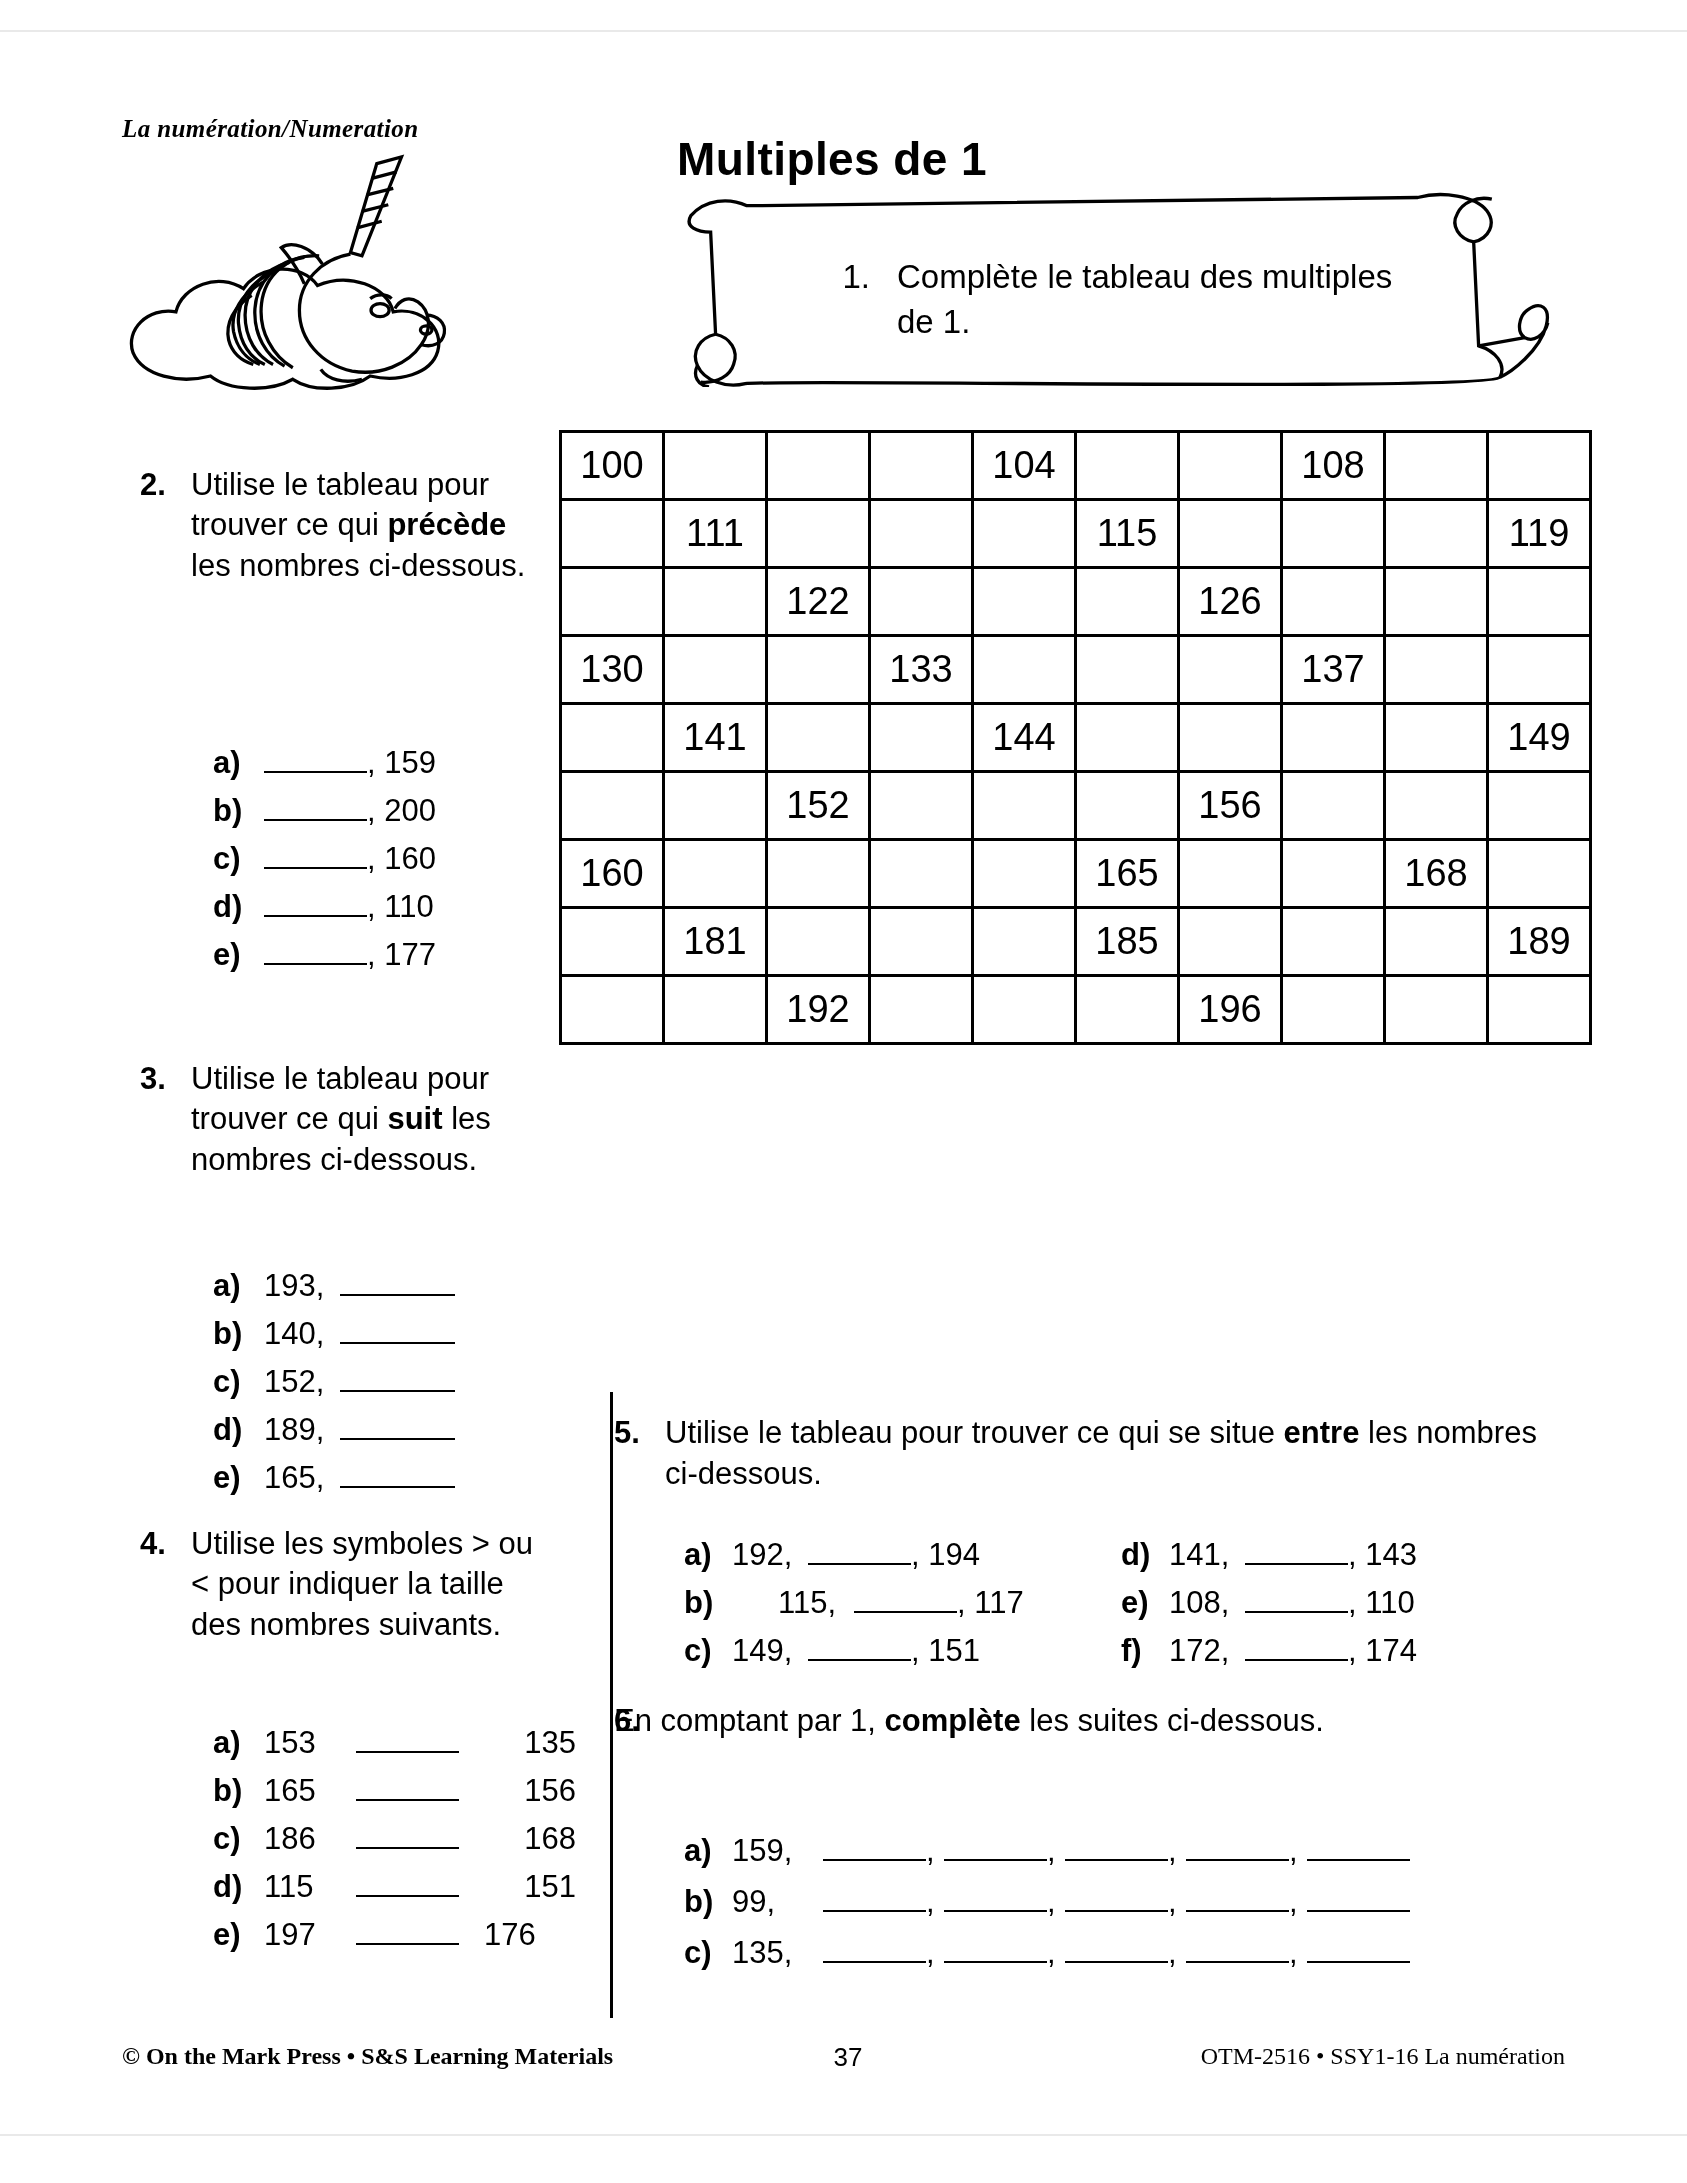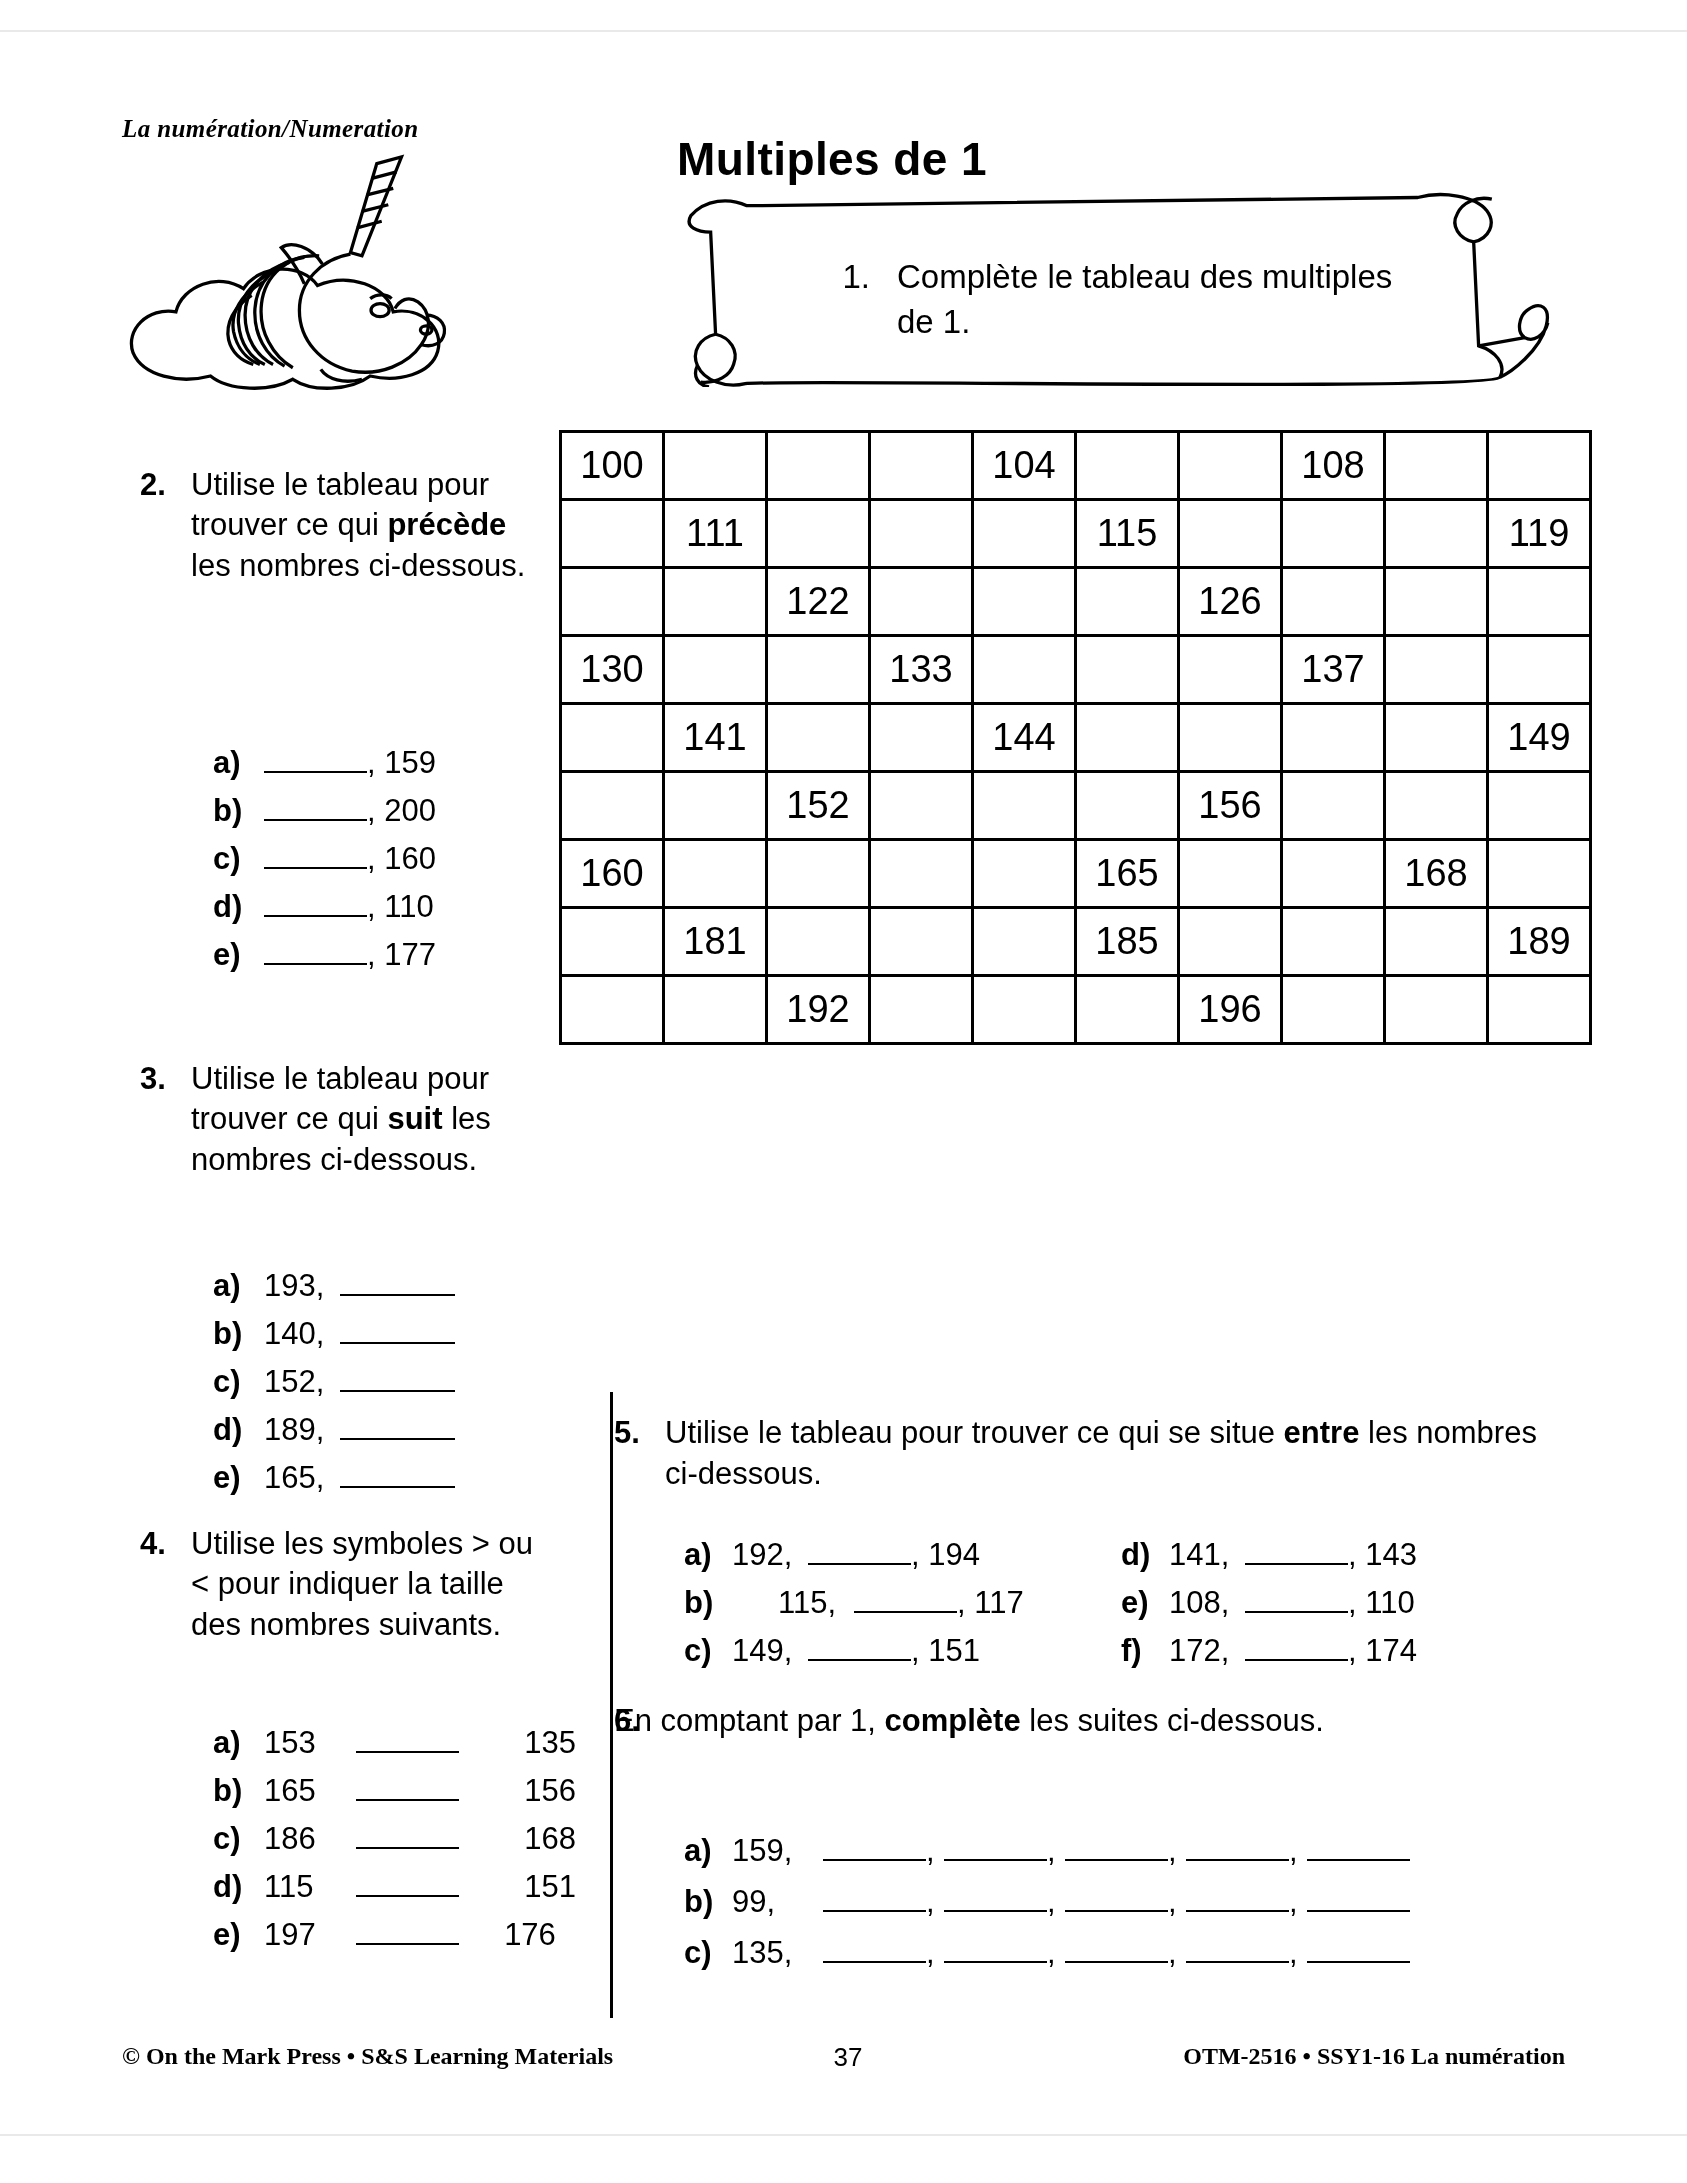--- a/index.html
+++ b/index.html
@@ -238,21 +238,21 @@
     left: 848px;
     top: 2042px;
     font-size: 26px;
     transform: translateX(-50%);
   }
   .footer-right {
     position: absolute;
     right: 122px;
     top: 2043px;
     font-family: "Liberation Serif", serif;
-    font-weight: bold;
+    font-weight: normal;
     font-size: 24px;
   }
 
   
   .scan-edge-top, .scan-edge-bottom {
     position: absolute;
     left: 0; width: 1687px; height: 1.6px;
     background: #e9e9e9;
   }
   .scan-edge-top { top: 30px; }
@@ -524,21 +524,21 @@
     <div class="item">
       <span class="lbl">d)</span>
       <span class="num-col">115</span>
       <span class="blank b-small"></span>
       <span class="num-col" style="text-align:right;padding-left:25px;">151</span>
     </div>
     <div class="item">
       <span class="lbl">e)</span>
       <span class="num-col">197</span>
       <span class="blank b-small"></span>
-      <span class="num-col" style="text-align:center;padding-left:25px;">176</span>
+      <span class="num-col" style="text-align:left;padding-left:25px;">176</span>
     </div>
   </div>
 
   <div class="vdivider"></div>
 
   <div class="task5">
     <span class="tnum">5.</span>
     <span class="tbody"><span>Utilise le tableau pour trouver ce qui se situe </span><b class="bold">entre</b><span> les nombres ci-dessous.</span></span>
   </div>
   <div class="task5-items">

